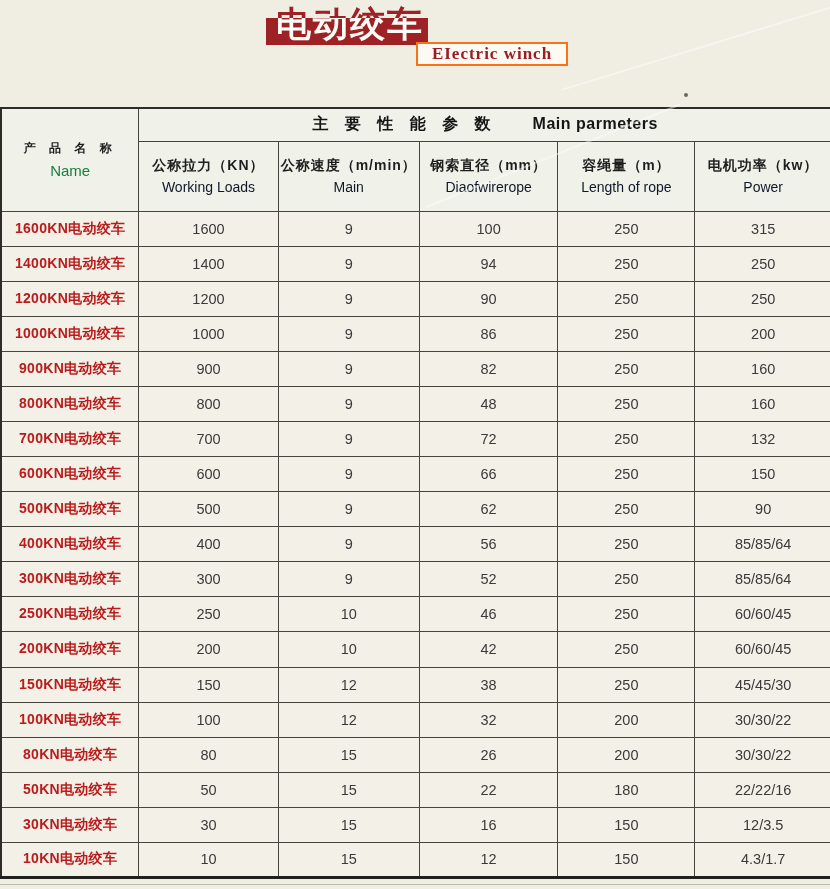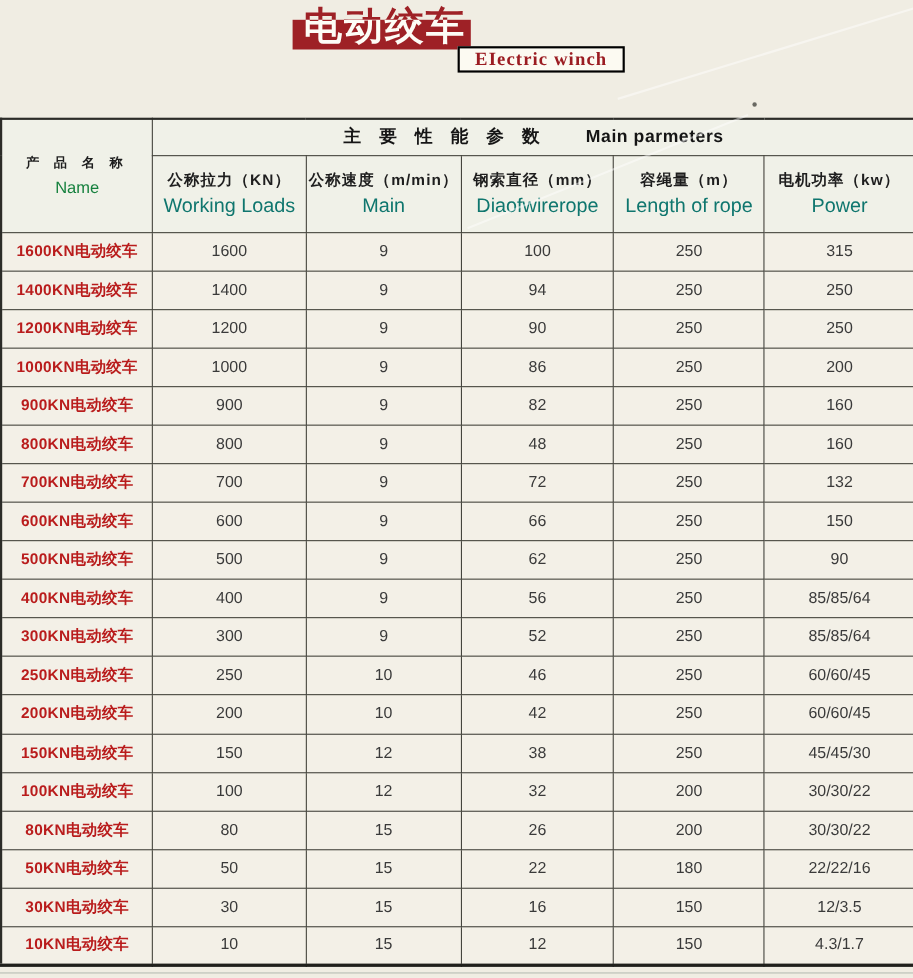--- a/index.html
+++ b/index.html
@@ -19,21 +19,21 @@
     font-weight:bold; font-size:35px; letter-spacing:2px; line-height:40px;
     white-space:nowrap;
   }
   .banner-text .red-layer { color:#9e2126; }
   .banner-text .white-layer {
     position:absolute; left:0; top:0; color:#fdfcf6;
     clip-path: inset(14px 0 0 0);
   }
   .subtitle-box {
     position:absolute; left:416px; top:42px; width:148px; height:20px;
-    background:#fcfaf2; border:2px solid #000000;
+    background:#fcfaf2; border:2px solid #f97316;
     display:flex; align-items:center; justify-content:center;
     font-family:"Liberation Serif","DejaVu Serif",serif;
     font-weight:bold; font-size:17px; color:#9b1c22; letter-spacing:1px;
     white-space:nowrap;
   }
 
   
   table.spec-table {
     position:absolute; left:0; top:107px; width:831px; height:772px;
     border-collapse:collapse; table-layout:fixed;
@@ -48,21 +48,21 @@
   .spec-table th:last-child, .spec-table td:last-child { border-right:none; }
   thead th { background:#f0f1e8; }
 
   tr.row-group { height:33px; }
   th.group-head { font-size:16px; font-weight:bold; color:#151515; }
   th.group-head .cn { letter-spacing:6px; margin-right:20px;text-align:right; }
   th.group-head .en { letter-spacing:0.5px;padding-left:16px; }
 
   tr.sub-head { height:70px;margin-top:37px; }
   tr.sub-head th .cn { font-size:14px; font-weight:bold; letter-spacing:1px; margin-bottom:4px; }
-  tr.sub-head th .en { font-size:18px; font-weight:normal; color:#0f766e; }
+  tr.sub-head th .en { font-size:14px; font-weight:normal; color:#0f172a; }
 
   th.name-head .cn { font-size:12px; font-weight:bold; letter-spacing:5px; }
   th.name-head .en { font-size:15px; font-weight:normal; margin-top:5px; color:#15803d; }
 
   tbody tr { height:35px; }
   td.name-cell { font-size:14px; font-weight:bold; color:#b91c1c; letter-spacing:0.3px; }
   td.val-cell  { font-size:14.5px; font-weight:normal; color:#3a3a3a; }
 
   
   .scratch { position:absolute; background:rgba(255,255,255,0.45); pointer-events:none; }

